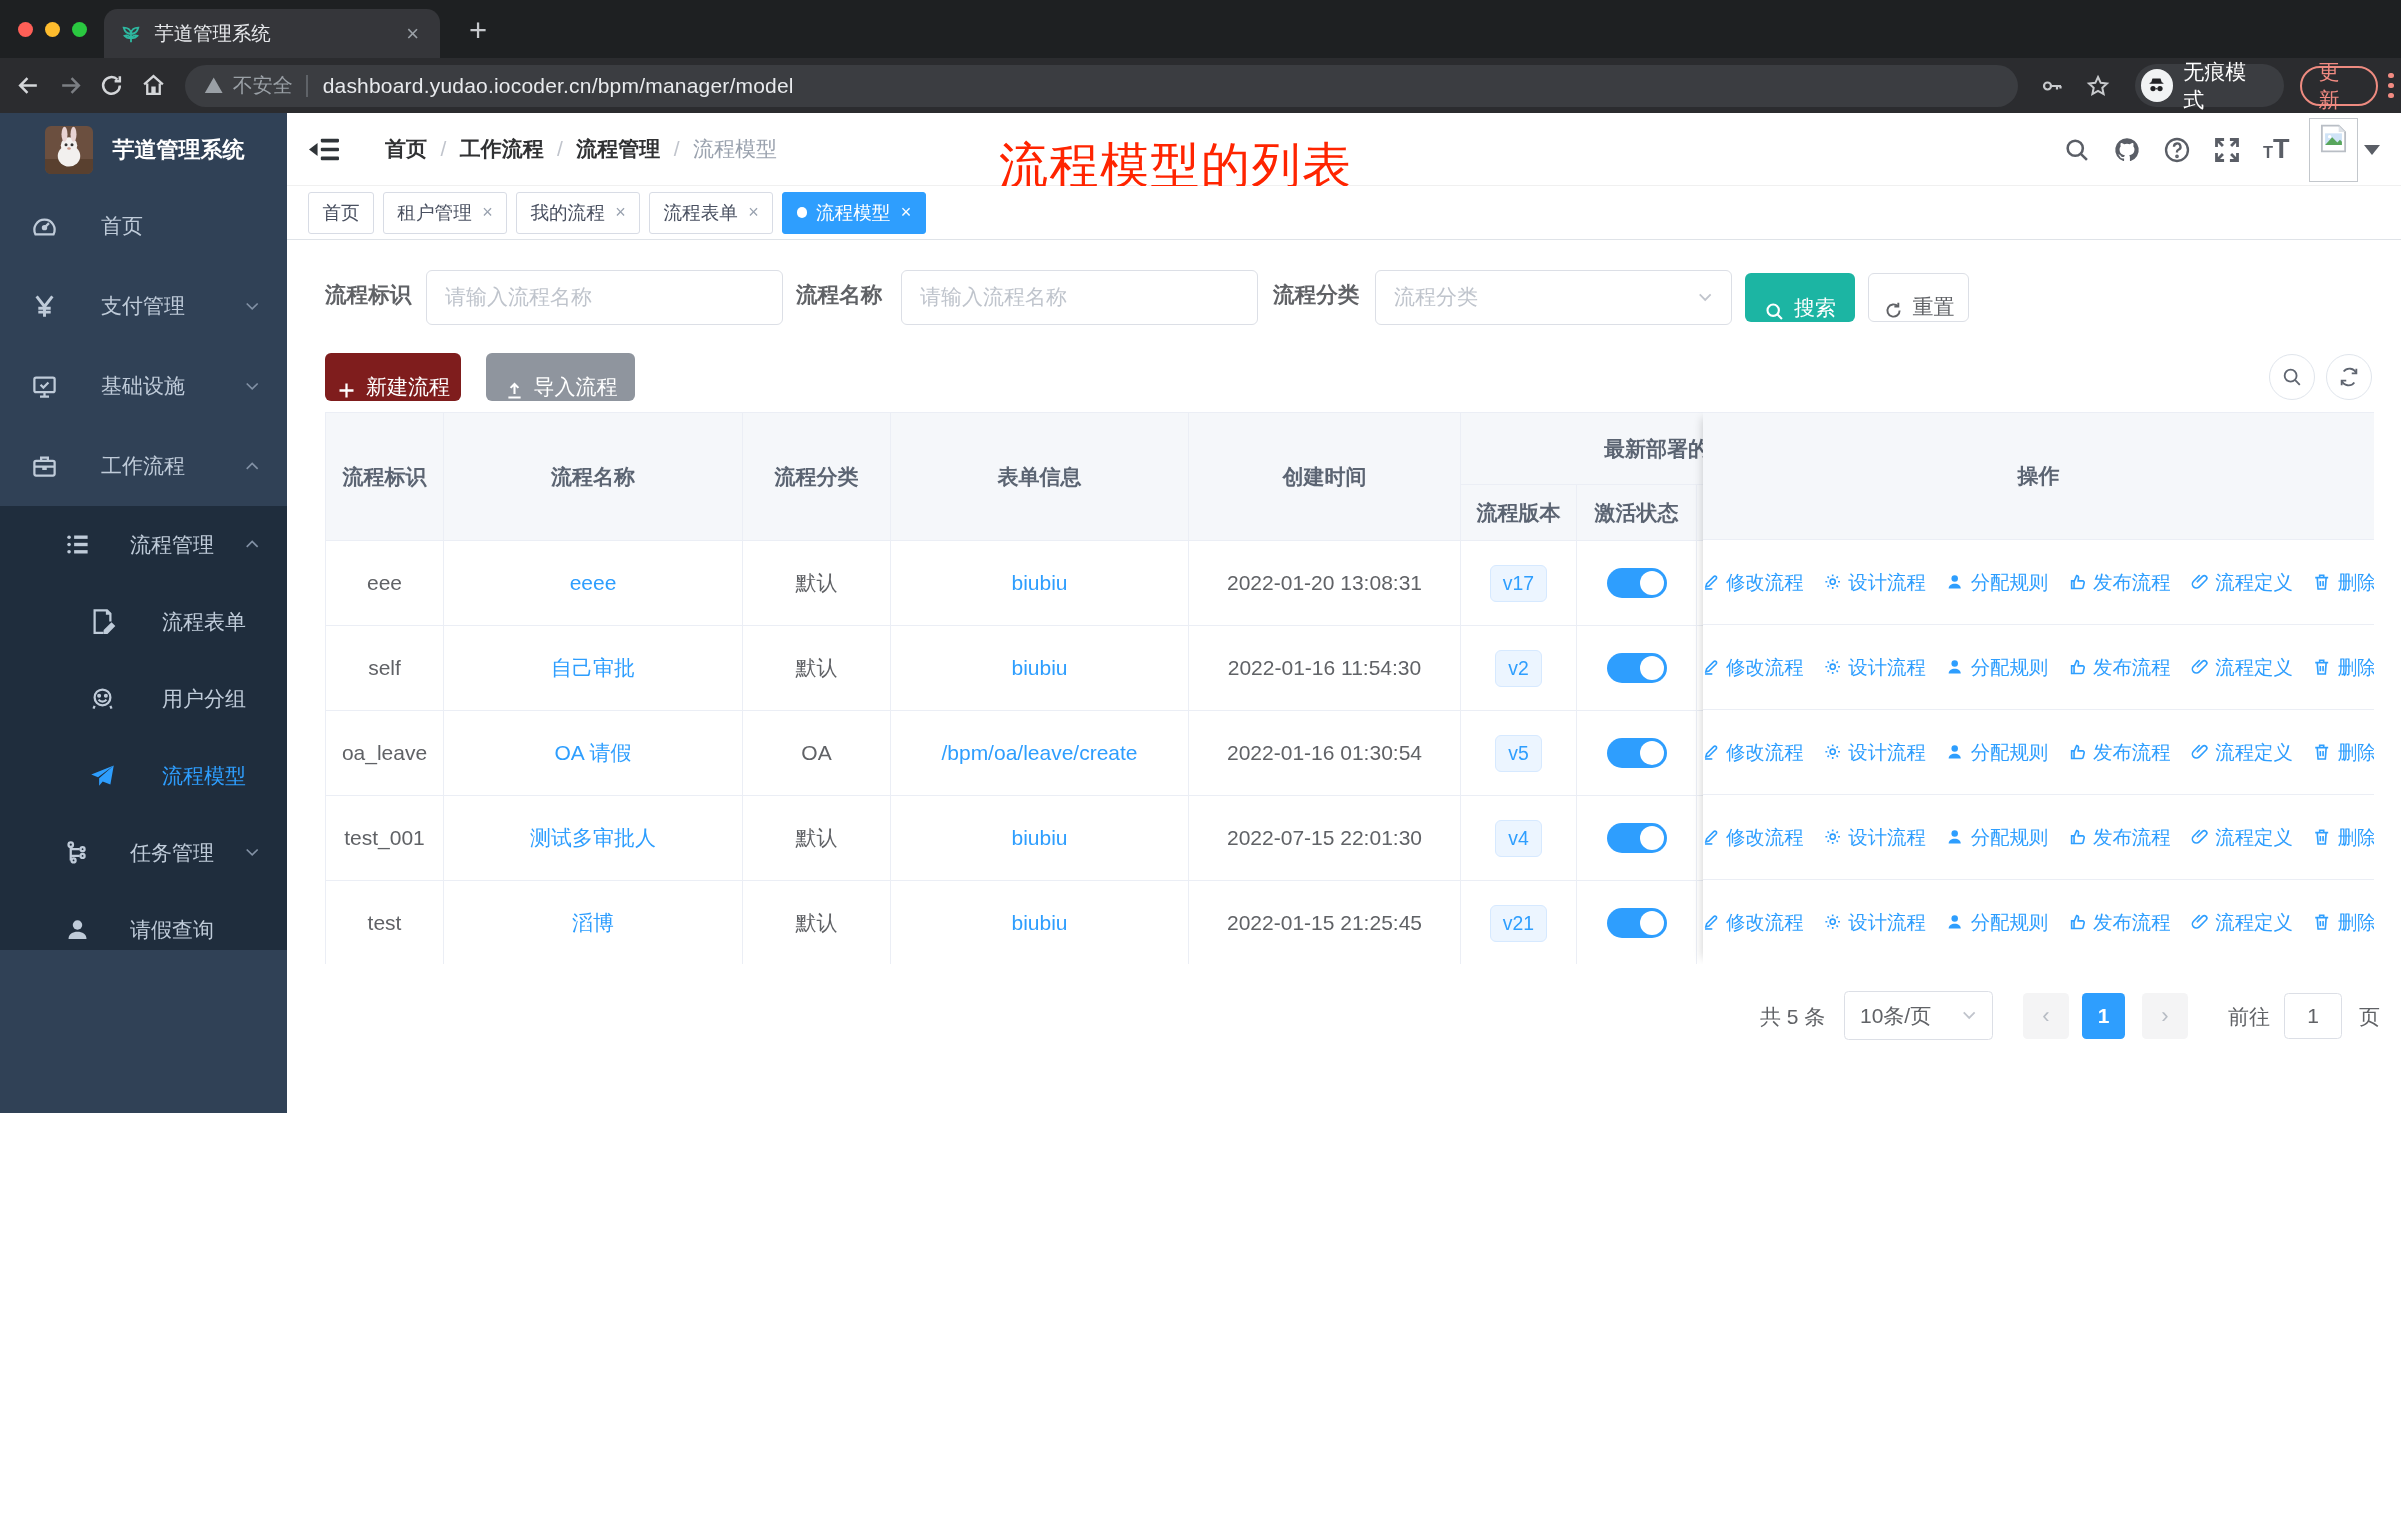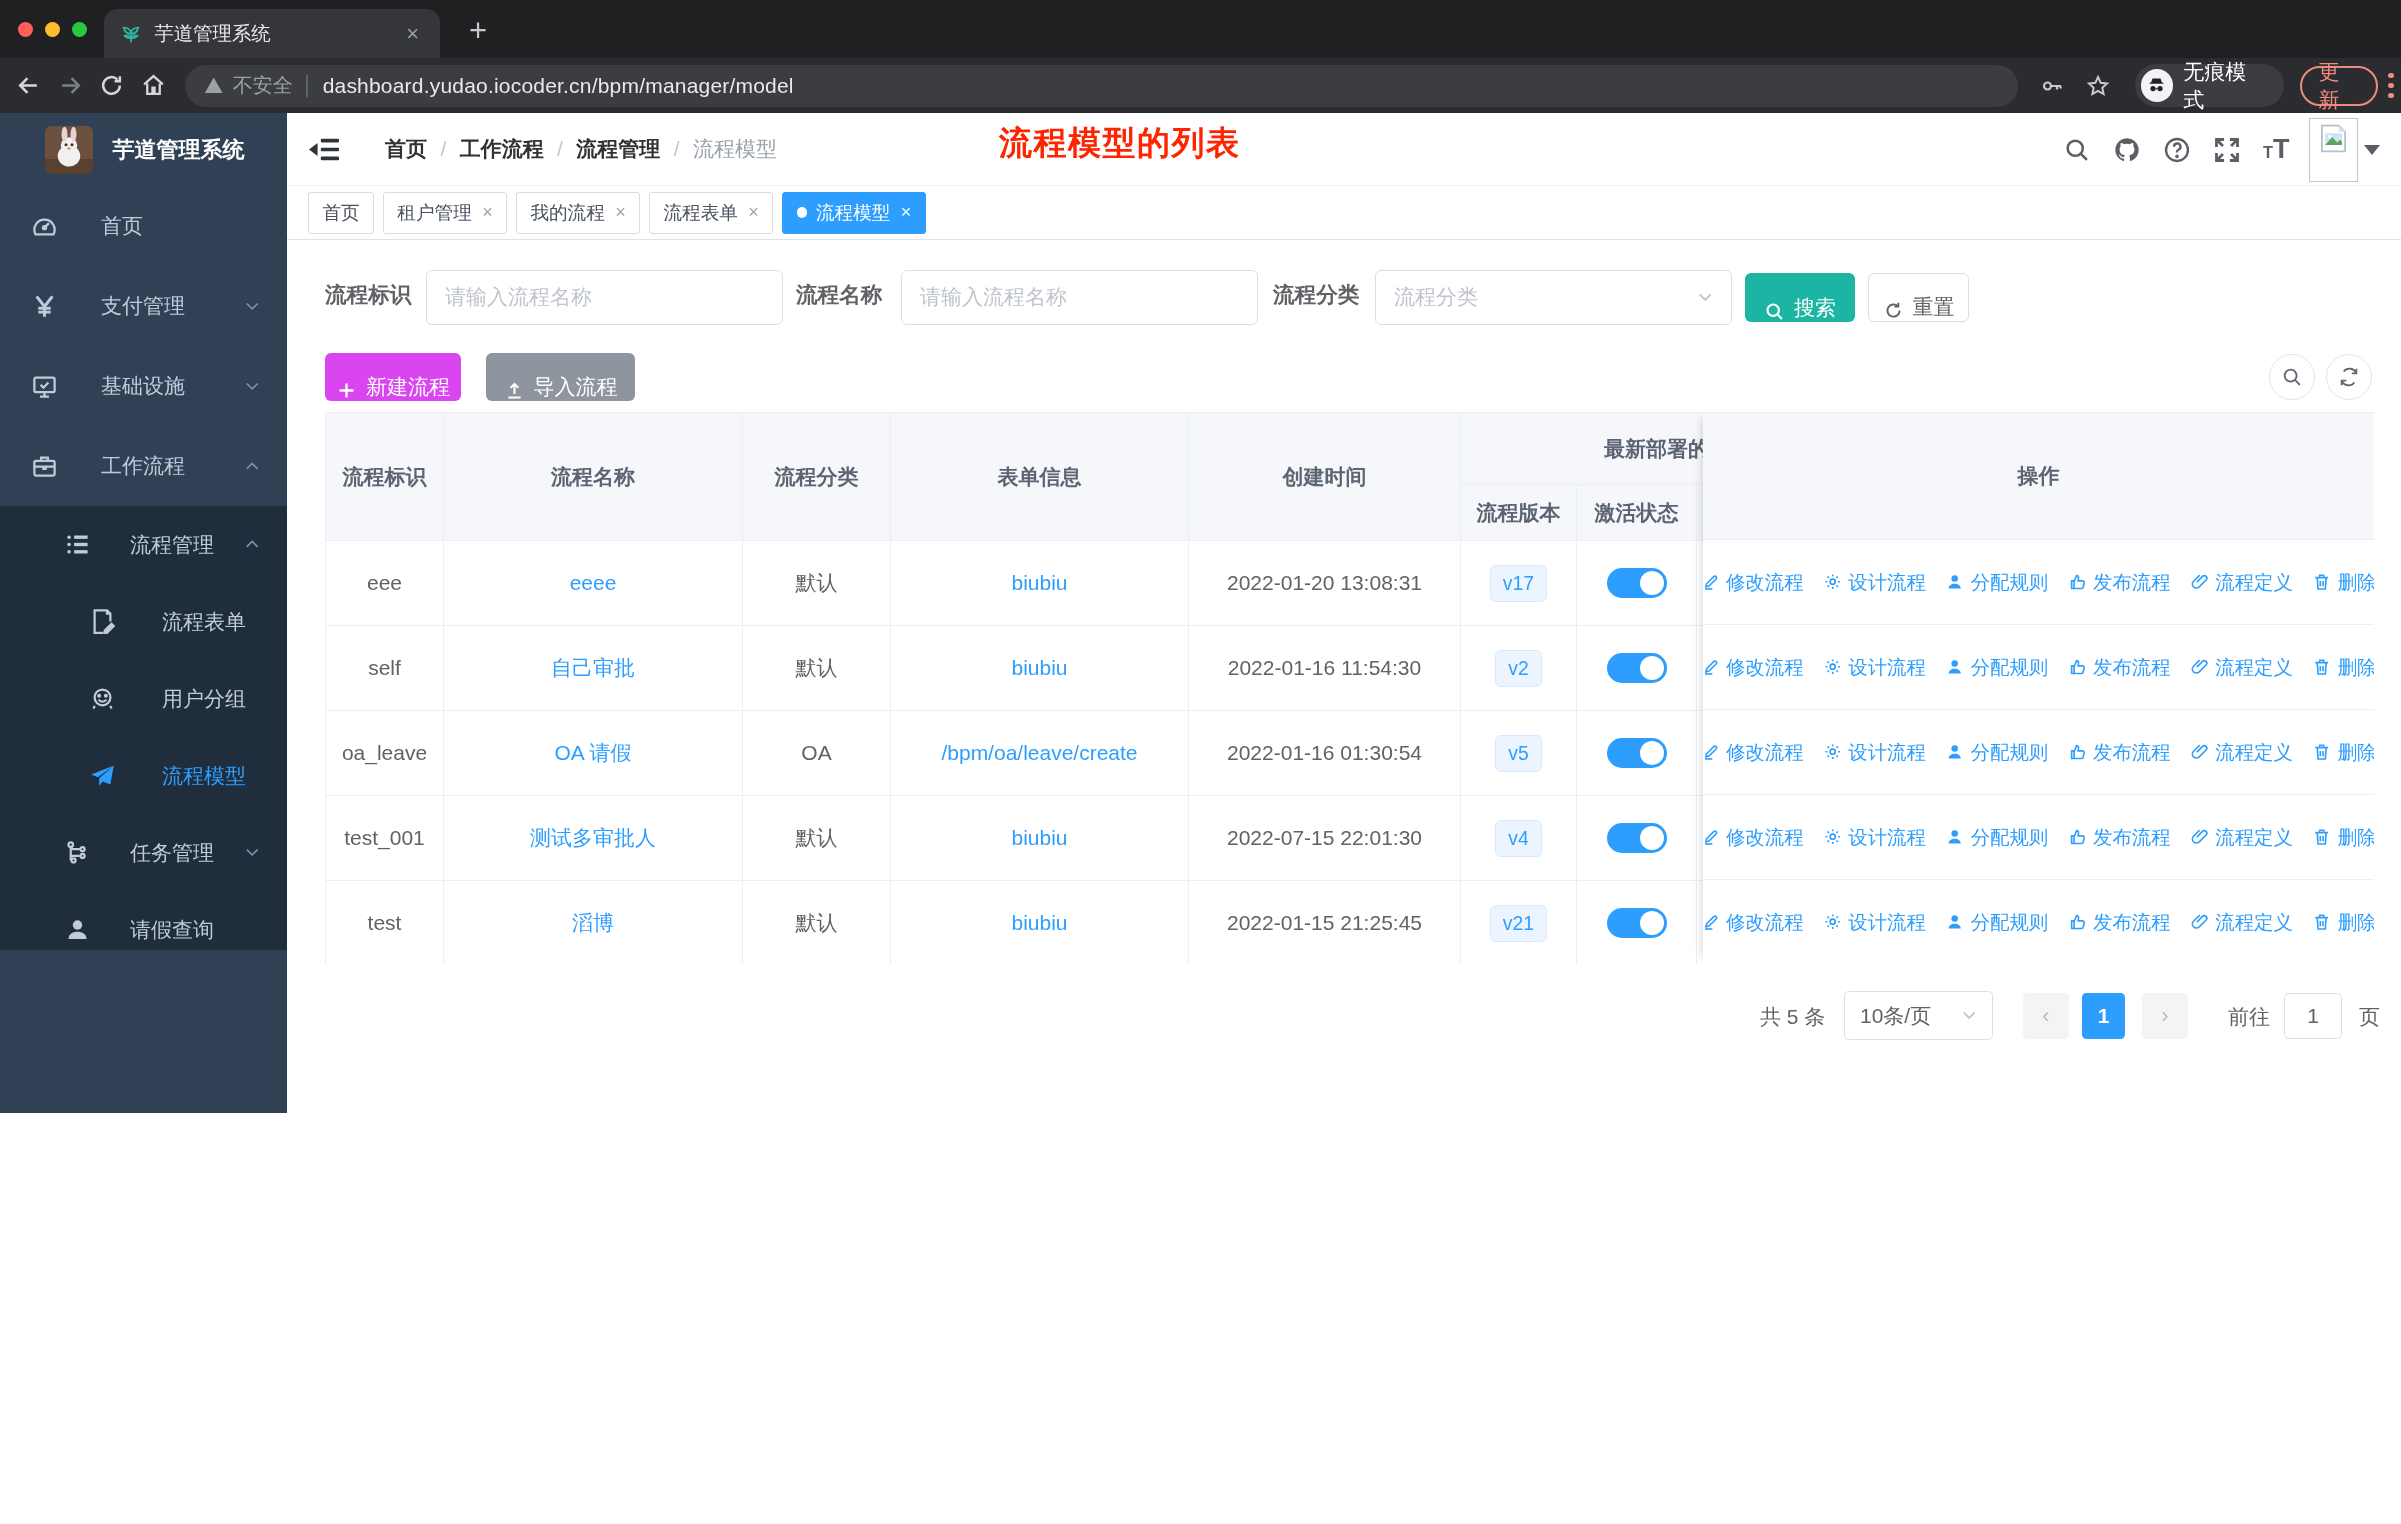--- a/index.html
+++ b/index.html
@@ -63,21 +63,21 @@
   .main { position:absolute; left:287px; top:0; width:2114px; height:1000px; background:#fff; }
 
   
   .navbar { position:absolute; left:0; top:0; width:2114px; height:73px; background:#fff;
     border-bottom:0.7px solid #f0f0f0; display:flex; align-items:center; }
   .fold-ico { width:30px; height:27px; margin-left:22px; color:#2f3438; flex:none; }
   .breadcrumb { display:flex; align-items:center; margin-left:46px; font-size:21px; }
   .crumb { color:#303133; font-weight:bold; }
   .crumb.last { color:#9aa2ae; font-weight:normal; }
   .crumb-sep { color:#c0c4cc; margin:0 13.4px; }
-  .annotation { position:absolute; left:712px; top:8px; font-size:33px; font-weight:700;
+  .annotation { position:absolute; left:712px; top:20px; font-size:49px; font-weight:400;
     color:#ff2400; letter-spacing:1.5px; white-space:nowrap; }
   .nav-right { position:absolute; right:0; top:0; height:73px; display:flex; align-items:center; }
   .hd-ico { width:28px; height:28px; color:#5a5e66; margin-right:22px; flex:none; }
   .font-size-ico { color:#5a5e66; margin-right:19.4px; font-weight:bold; white-space:nowrap; }
   .font-size-ico .small { font-size:16.4px; } .font-size-ico .big { font-size:27px; }
   .avatar-box { width:49px; height:64px; border:1.5px solid #c3c7cc; background:#fff; margin-right:6px;
     display:flex; justify-content:center; padding-top:4.5px; }
   .avatar-box svg { width:31px; height:31px; }
   .caret-down { width:0; height:0; border-left:8.2px solid transparent; border-right:8.2px solid transparent;
     border-top:10.4px solid #5a5e66; margin-right:21px; }
@@ -101,21 +101,21 @@
   .f-select { justify-content:space-between; }
   .sel-chev { width:16.4px; height:16.4px; color:#c0c4cc; }
   .btn { border-radius:6px; font-size:21px; display:flex; align-items:flex-end; justify-content:center; }
   .btn svg { width:21px; height:21px; margin-right:9px; }
   .search-btn { position:absolute; left:1458px; top:4.5px; width:110px; height:49px; background:#1cb5a3; color:#fff; }
   .reset-btn { position:absolute; left:1581px; top:4.5px; width:101px; height:49px; background:#fff;
     border:1.5px solid #dcdfe6; color:#606266; }
 
   
   .btnrow { position:absolute; left:0; top:240px; width:2114px; height:51px; }
-  .create-btn { position:absolute; left:38px; top:0; width:136px; height:48px; background:#d946ef; color:#fff; }
+  .create-btn { position:absolute; left:38px; top:0; width:136px; height:48px; background:#7f1d1d; color:#fff; }
   .import-btn { position:absolute; left:199px; top:0; width:149px; height:48px; background:#8f959e; color:#fff; }
   .circle-btn { position:absolute; top:0.7px; width:46px; height:46px; border-radius:50%;
     border:1.5px solid #e0e5ec; background:#fff; display:flex; align-items:center; justify-content:center; }
   .circle-btn svg { width:22px; height:22px; color:#5f6570; }
 
   
   .tablewrap { position:absolute; left:38px; top:299px; width:2049px; height:552px; overflow:hidden; }
   table.base { border-collapse:collapse; table-layout:fixed; width:1610px; }
   table.base th, table.base td { border:1.5px solid #ebeef5; text-align:center; }
   table.base thead th { background:#f5f7fa; color:#5b6472; font-size:21px; font-weight:600; }

